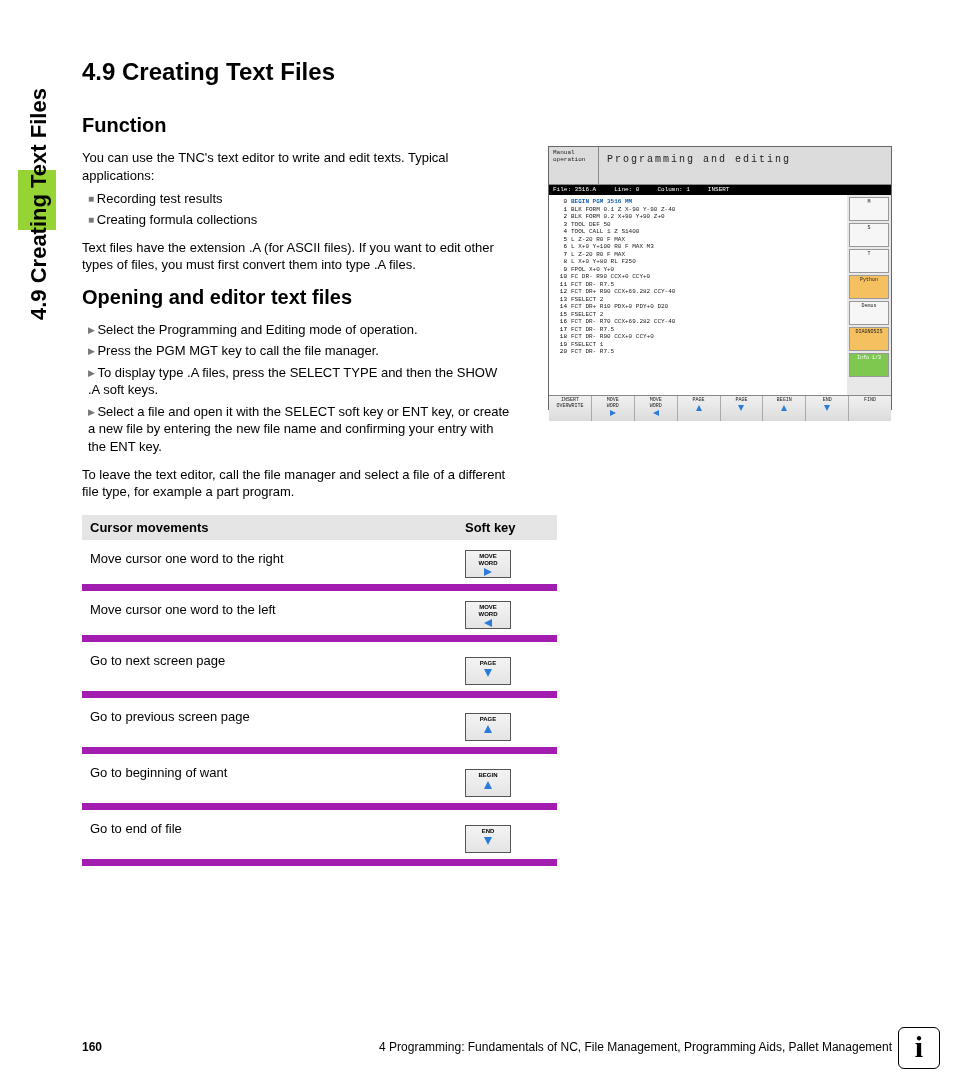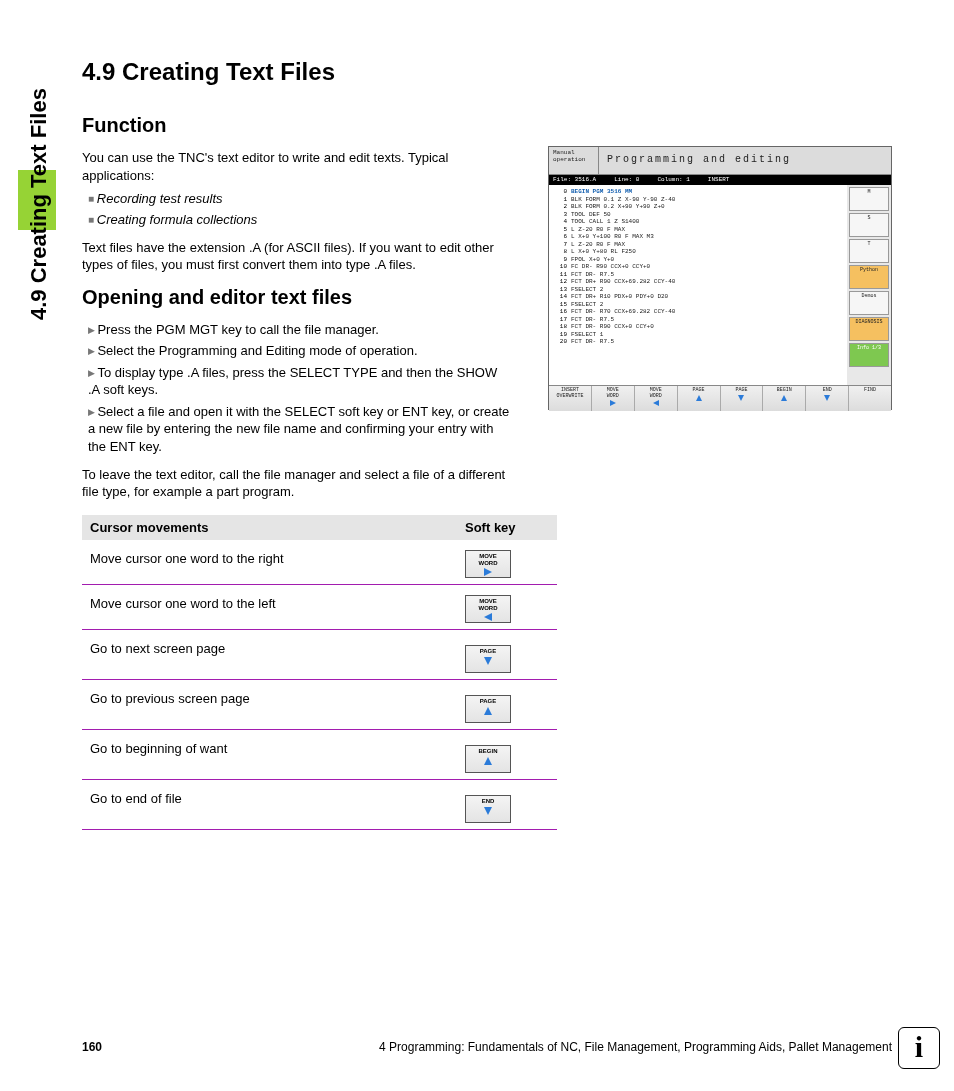--- a/index.html
+++ b/index.html
@@ -37,21 +37,21 @@
   }
   .page {
     position: absolute;
     left: 82px; top: 56px;
     width: 810px;
   }
   h1 { font-size: 24px; font-weight: bold; margin-bottom: 24px; }
   h2 { font-size: 20px; font-weight: bold; margin: 10px 0 10px 0; }
   .col-left { width: 430px; }
   p { margin: 6px 0; }
-  ul.bullet { list-style: none; margin: 6px 0 10px 0; font-style: italic; }
+  ul.bullet { list-style: none; margin: 6px 0 10px 0; }
   ul.bullet li::before { content: "■ "; color: #777; font-size: 10px; position: relative; top: -1px; }
   ul.bullet li { margin: 3px 0 3px 6px; }
   ul.arrow { list-style: none; margin: 6px 0 10px 0; }
   ul.arrow li::before { content: "▶ "; color: #777; font-size: 9px; position: relative; top: -1px; }
   ul.arrow li { margin: 4px 0 4px 6px; }
 
   table.cursor {
     width: 475px;
     border-collapse: collapse;
     margin-top: 14px;
@@ -59,21 +59,21 @@
   }
   table.cursor th {
     background: #e5e5e5;
     text-align: left;
     padding: 4px 8px;
     font-weight: bold;
   }
   table.cursor th:last-child { width: 100px; }
   table.cursor td {
     padding: 10px 8px 6px 8px;
-    border-bottom: 1px solid #a21caf;
+    border-bottom: 7px solid #a21caf;
     vertical-align: top;
   }
   .softkey {
     display: inline-block;
     width: 46px; height: 28px;
     border: 1px solid #555;
     background: linear-gradient(#f4f4f4,#e4e4e4);
     text-align: center;
     font-size: 6px;
     font-weight: bold;
@@ -97,21 +97,21 @@
     left: 466px; top: 90px;
     width: 344px; height: 264px;
     border: 1px solid #666;
     background: #E8E8E8;
     font-family: "Courier New", monospace;
     font-size: 7px;
     color: #222;
   }
   .ss-head {
     display: flex;
-    height: 28px;
+    height: 38px;
     border-bottom: 1px solid #888;
   }
   .ss-mode {
     width: 50px;
     padding: 3px 4px;
     font-size: 6px;
     line-height: 1.1;
     border-right: 1px solid #888;
     background: #dcdcdc;
   }
@@ -215,22 +215,22 @@
     <h2>Function</h2>
     <p>You can use the TNC's text editor to write and edit texts. Typical applications:</p>
     <ul class="bullet">
       <li>Recording test results</li>
       <li>Creating formula collections</li>
     </ul>
     <p>Text files have the extension .A (for ASCII files). If you want to edit other types of files, you must first convert them into type .A files.</p>
 
     <h2>Opening and editor text files</h2>
     <ul class="arrow">
+      <li>Select the Programming and Editing mode of operation.</li>
       <li>Press the PGM MGT key to call the file manager.</li>
-      <li>Select the Programming and Editing mode of operation.</li>
       <li>To display type .A files, press the SELECT TYPE and then the SHOW .A soft keys.</li>
       <li>Select a file and open it with the SELECT soft key or ENT key, or create a new file by entering the new file name and confirming your entry with the ENT key.</li>
     </ul>
     <p>To leave the text editor, call the file manager and select a file of a different file type, for example a part program.</p>
 
     <table class="cursor">
       <thead>
         <tr>
           <th>Cursor movements</th>
           <th>Soft key</th>

